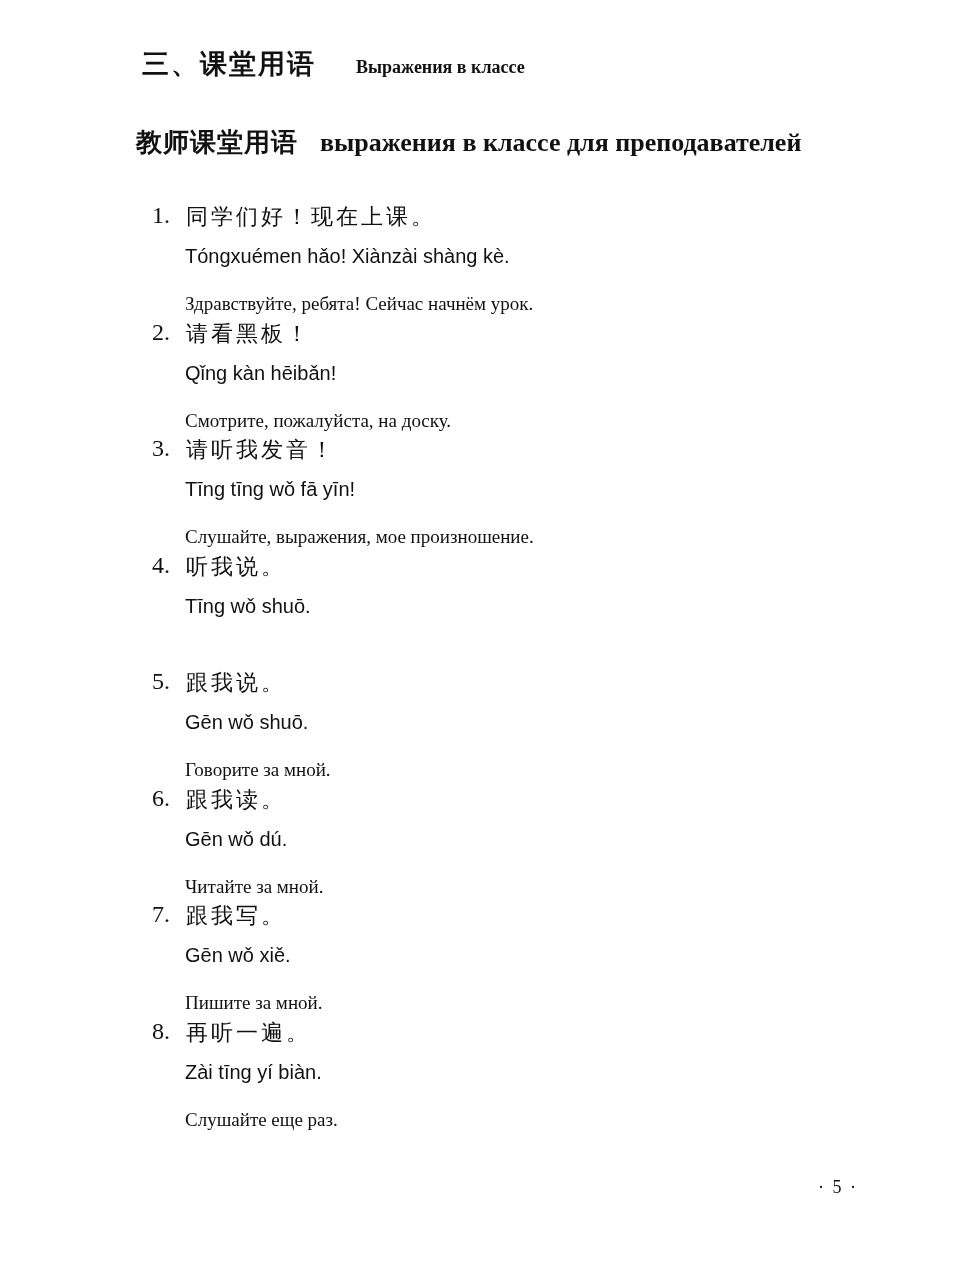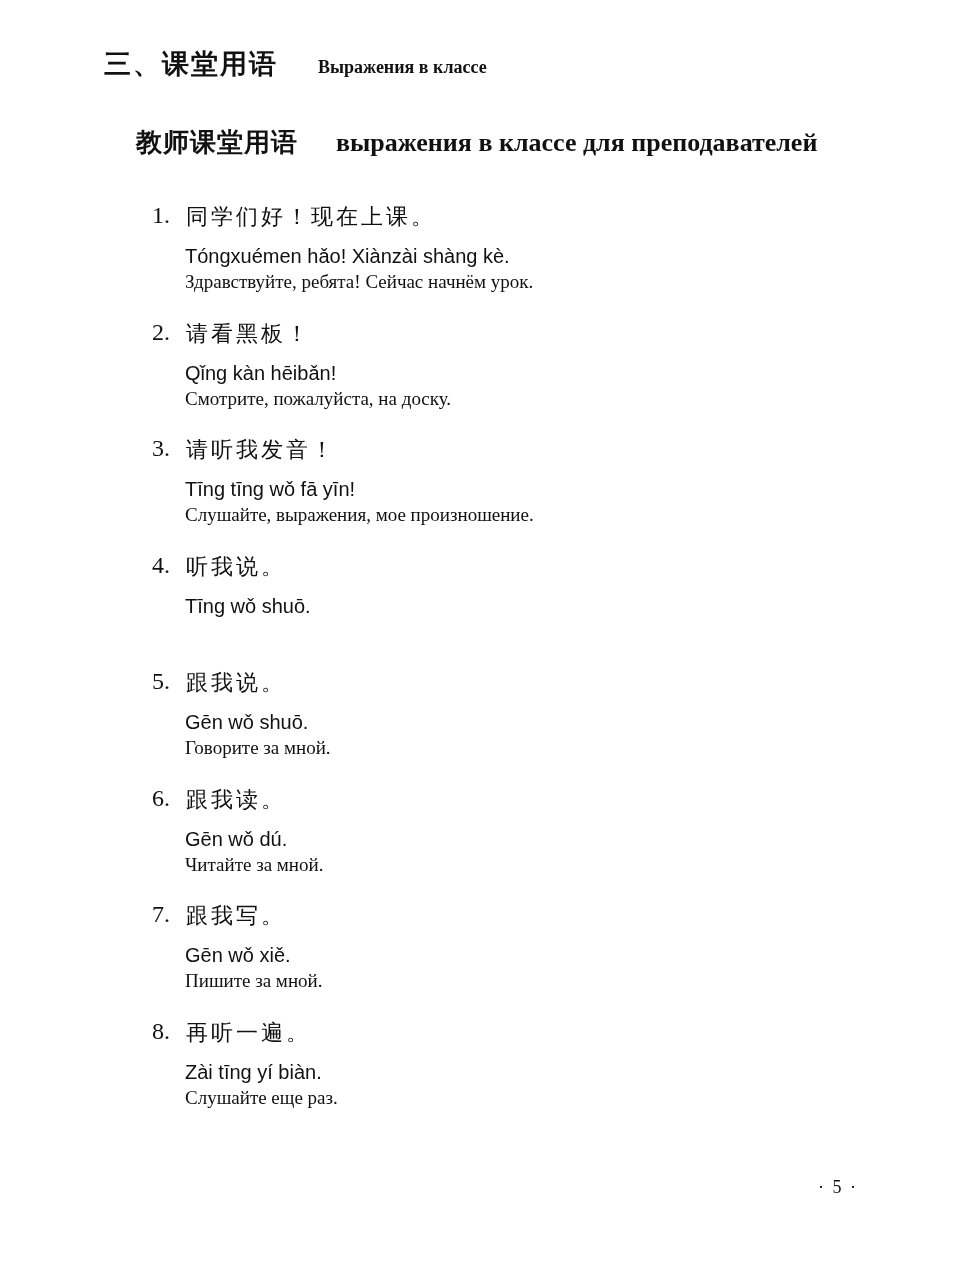--- a/index.html
+++ b/index.html
@@ -1,29 +1,29 @@
 <!DOCTYPE html>
 <html><head>
 <meta charset="utf-8">
 <style>
   html, body { margin: 0; padding: 0; background: #ffffff; }
   body { width: 960px; height: 1276px; position: relative; overflow: hidden; color: #111111; }
   .page { position: absolute; left: 0; top: 0; width: 960px; height: 1276px; }
   .h1 { position: absolute; left: 104px; top: 46px; display: flex; align-items: baseline; }
-  .h1 .zh { font-family: "DejaVu Sans", sans-serif; font-weight: bold; font-size: 27px; letter-spacing: 2px; }
+  .h1 .zh { font-family: "DejaVu Sans", sans-serif; font-weight: bold; font-size: 27px; letter-spacing: 2px; margin-left: 38px; }
   .h1 .ru { font-family: "Liberation Serif", serif; font-weight: bold; font-size: 18px; margin-left: 40px; }
   .h2 { position: absolute; left: 136px; top: 125px; display: flex; align-items: baseline; }
   .h2 .zh { font-family: "DejaVu Serif", serif; font-weight: bold; font-size: 26px; letter-spacing: 1px; }
-  .h2 .ru { font-family: "Liberation Serif", serif; font-weight: bold; font-size: 26px; margin-left: 38px; }
+  .h2 .ru { font-family: "Liberation Serif", serif; font-weight: bold; font-size: 26px; margin-left: 22px; }
   .items { position: absolute; left: 152px; top: 202px; width: 700px; }
   .item { height: 116.5px; position: relative; }
   .item .num { position: absolute; left: 0; top: 0; font-family: "Liberation Serif", serif; font-size: 24px; }
   .item .zh { position: absolute; left: 34px; top: 0; font-family: Liberation Serif, serif; font-size: 22px; letter-spacing: 3px; }
   .item .py { position: absolute; left: 33px; top: 43px; font-family: "Liberation Sans", sans-serif; font-size: 20px; }
-  .item .ru { position: absolute; left: 33px; top: 69px; font-family: "Liberation Serif", serif; font-size: 19px; }
+  .item .ru { position: absolute; left: 33px; top: 91px; font-family: "Liberation Serif", serif; font-size: 19px; }
   .folio { position: absolute; left: 818px; top: 1177px; font-family: "Liberation Serif", serif; font-size: 18px; letter-spacing: 2px; }
 </style>
 </head>
 <body>
 
 <div class="page">
   <div class="h1">
     <span class="zh">三、课堂用语</span>
     <span class="ru">Выражения в классе</span>
   </div>

